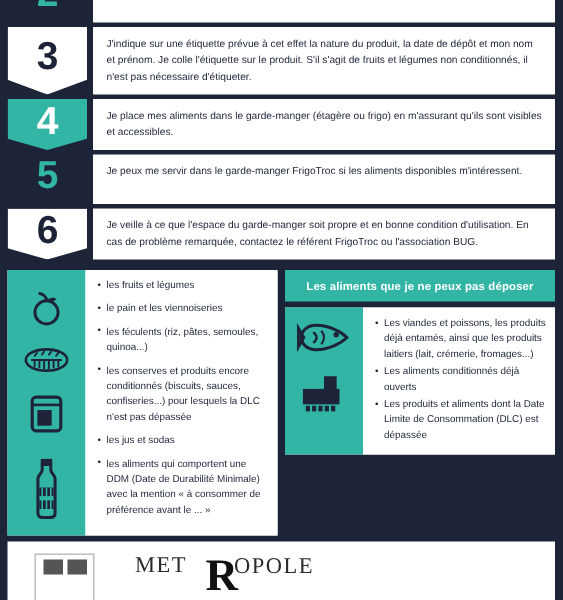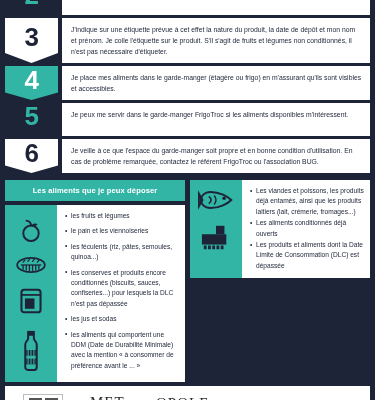--- a/index.html
+++ b/index.html
@@ -192,21 +192,20 @@
     <div class="step-body">
       <p class="step-text">Je veille à ce que l'espace du garde-manger soit propre et en bonne condition d'utilisation. En cas de problème remarquée, contactez le référent FrigoTroc ou l'association BUG.</p>
     </div>
   </div>
 
 </div>
 
 <div class="deposit">
 
   <div class="col">
-    <div class="col-head">Les aliments que je peux déposer</div>
     <div class="col-body">
       <div class="icon-strip">
         <span>
           <svg width="26" height="26" viewBox="0 0 32 32">
               <circle cx="16" cy="20" r="9.5" fill="none" stroke="#1d2438" stroke-width="2.4"></circle>
               <path d="M16 10.5 C16 7 13 5 10.5 4.5" fill="none" stroke="#1d2438" stroke-width="2.4" stroke-linecap="round"></path>
               <path d="M16.5 10 C19 7.5 22.5 7.5 24 9 C22.5 11.5 19 11.8 16.8 10.6 Z" fill="#1d2438"></path>
             </svg>
         </span>
         <span>
@@ -257,20 +256,21 @@
         <li>le pain et les viennoiseries</li>
         <li>les féculents (riz, pâtes, semoules, quinoa...)</li>
         <li>les conserves et produits encore conditionnés (biscuits, sauces, confiseries...) pour lesquels la DLC n'est pas dépassée</li>
         <li>les jus et sodas</li>
         <li>les aliments qui comportent une DDM (Date de Durabilité Minimale) avec la mention « à consommer de préférence avant le ... »</li>
       </ul>
     </div>
   </div>
 
   <div class="col">
+    <div class="col-head">Les aliments que je ne peux pas déposer</div>
     <div class="col-body">
       <div class="icon-strip short">
         <span>
           <svg width="36" height="22" viewBox="0 0 40 24">
               <path d="M14 3 C24 3 33 8 37 12 C33 16 24 21 14 21 C7 21 3 16 3 12 C3 8 7 3 14 3 Z" fill="none" stroke="#1d2438" stroke-width="2.2"></path>
               <path d="M3 12 L-1 5 L-1 19 Z" transform="translate(2,0)" fill="none" stroke="#1d2438" stroke-width="2.2"></path>
               <circle cx="29" cy="10" r="2" fill="#1d2438"></circle>
               <path d="M12 8 q5 4 0 8" fill="none" stroke="#1d2438" stroke-width="1.8"></path>
               <path d="M18 7 q4 5 0 10" fill="none" stroke="#1d2438" stroke-width="1.6"></path>
             </svg>

